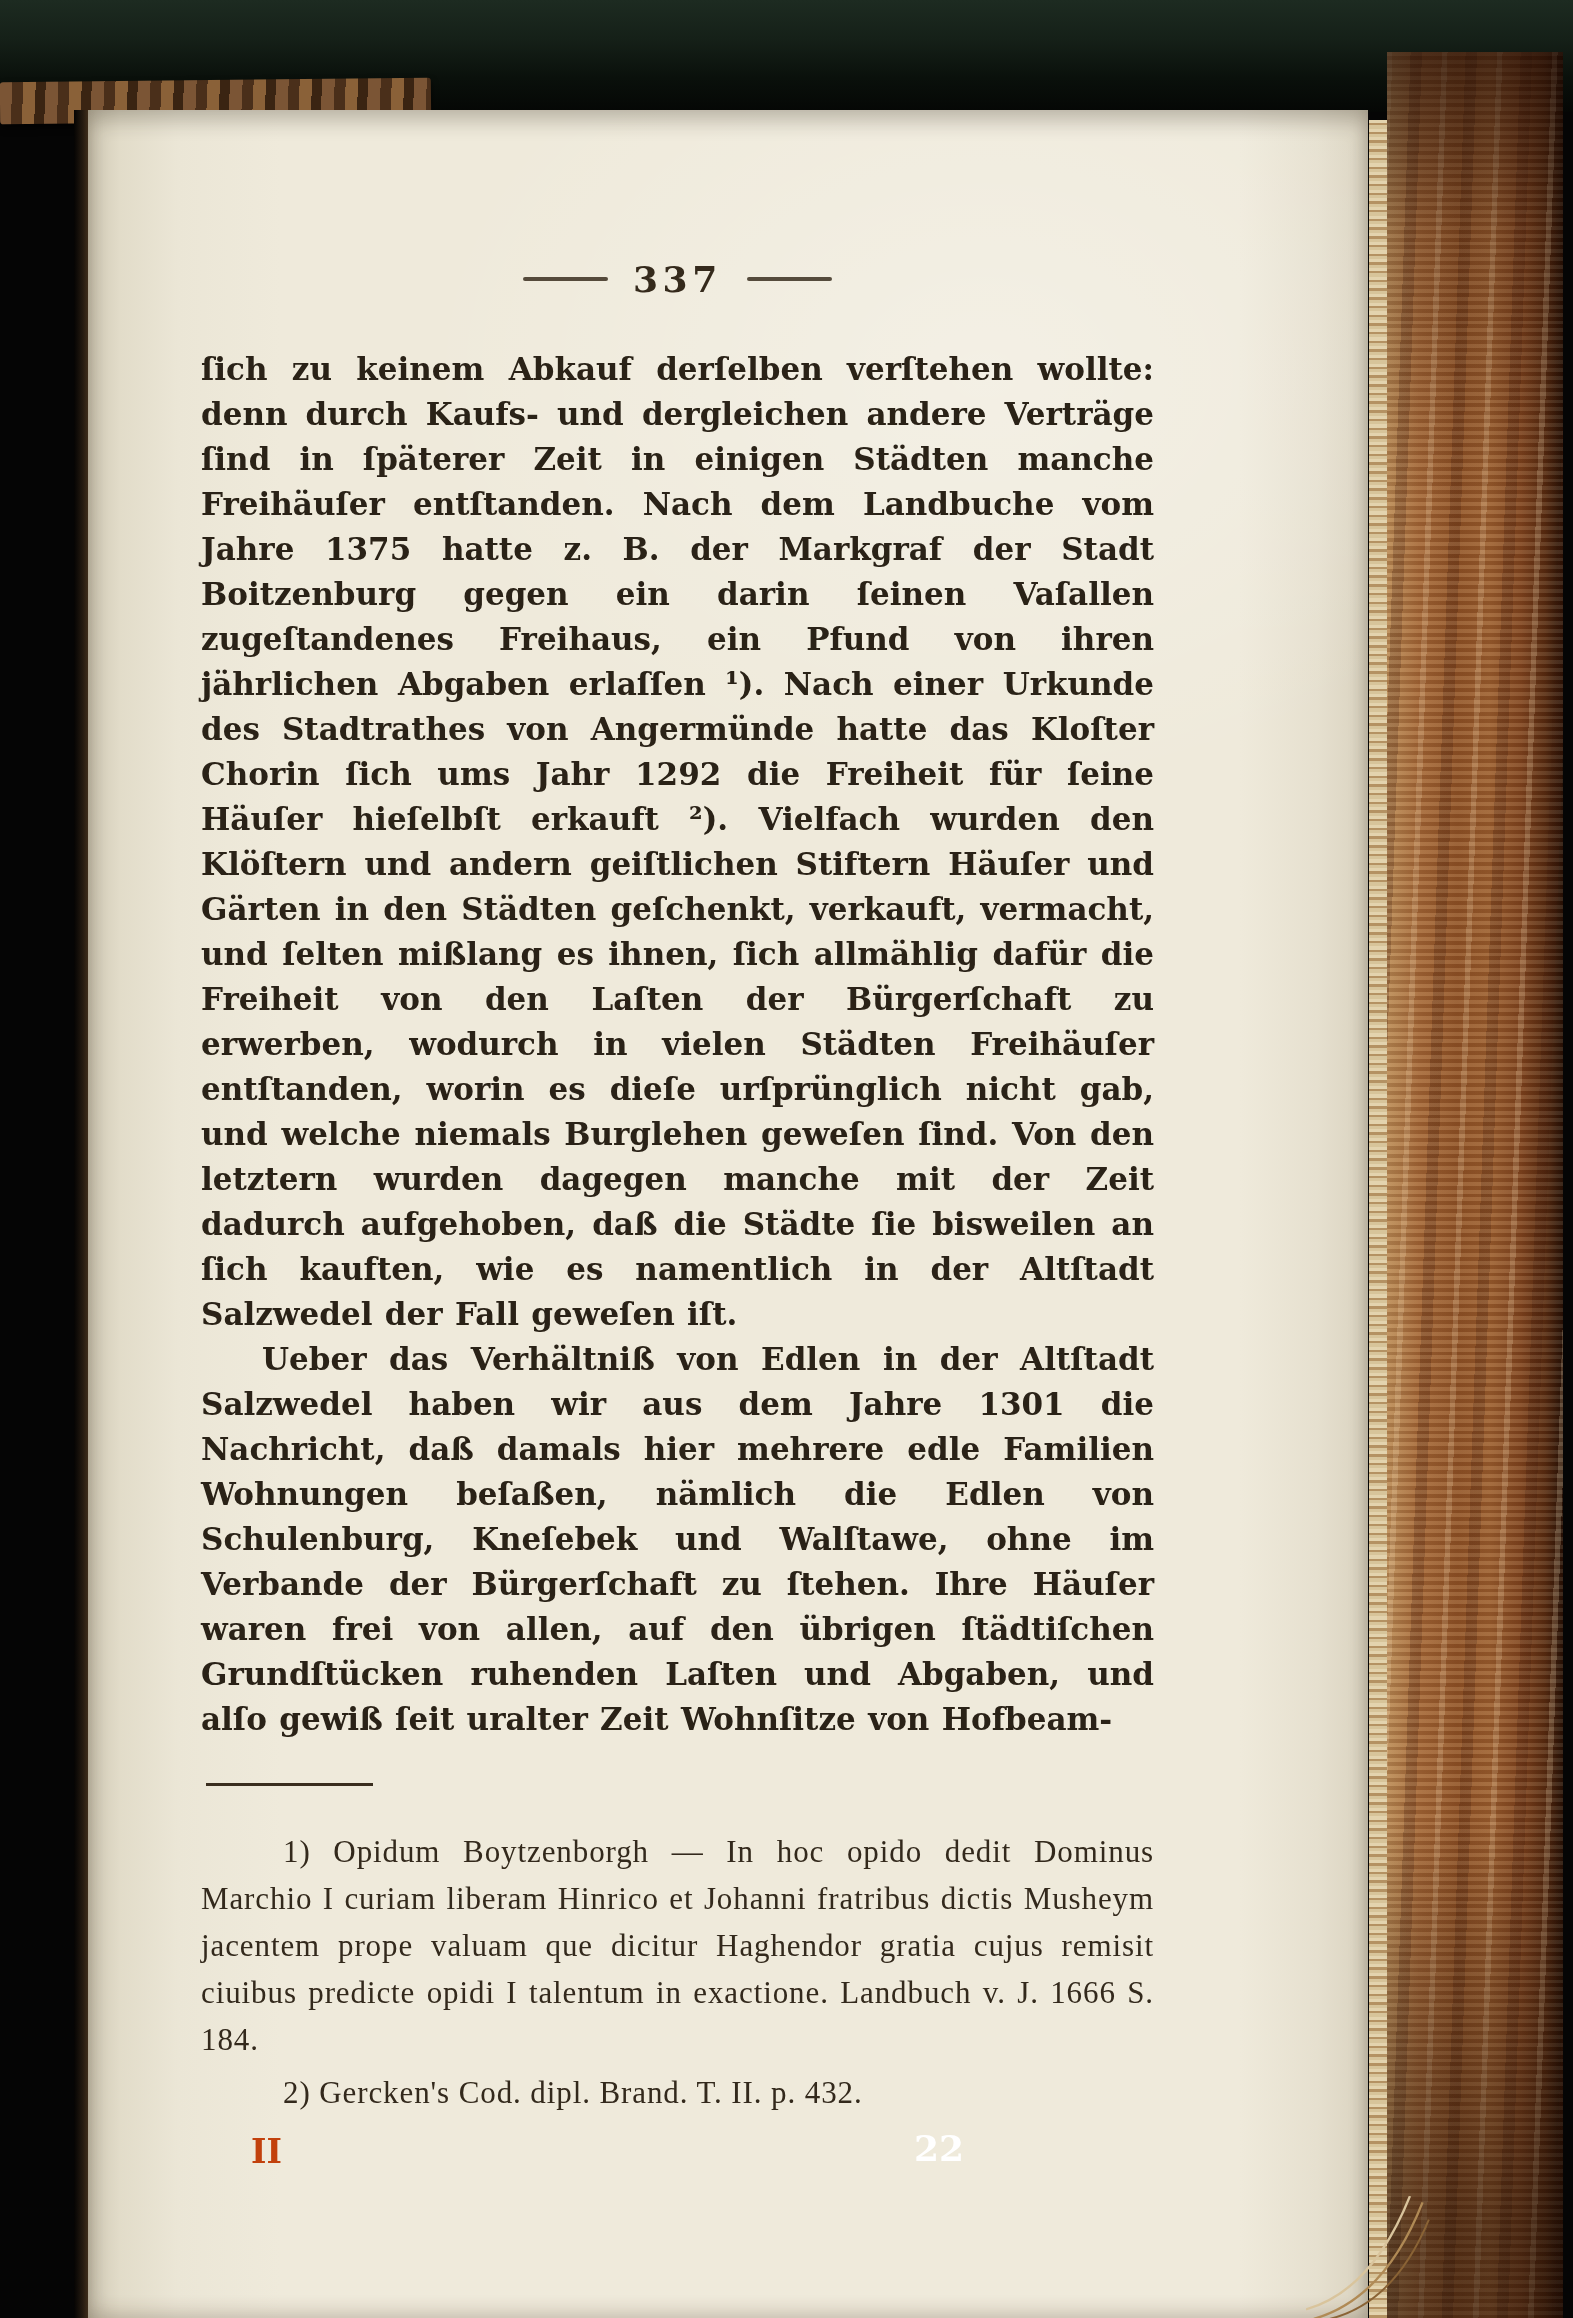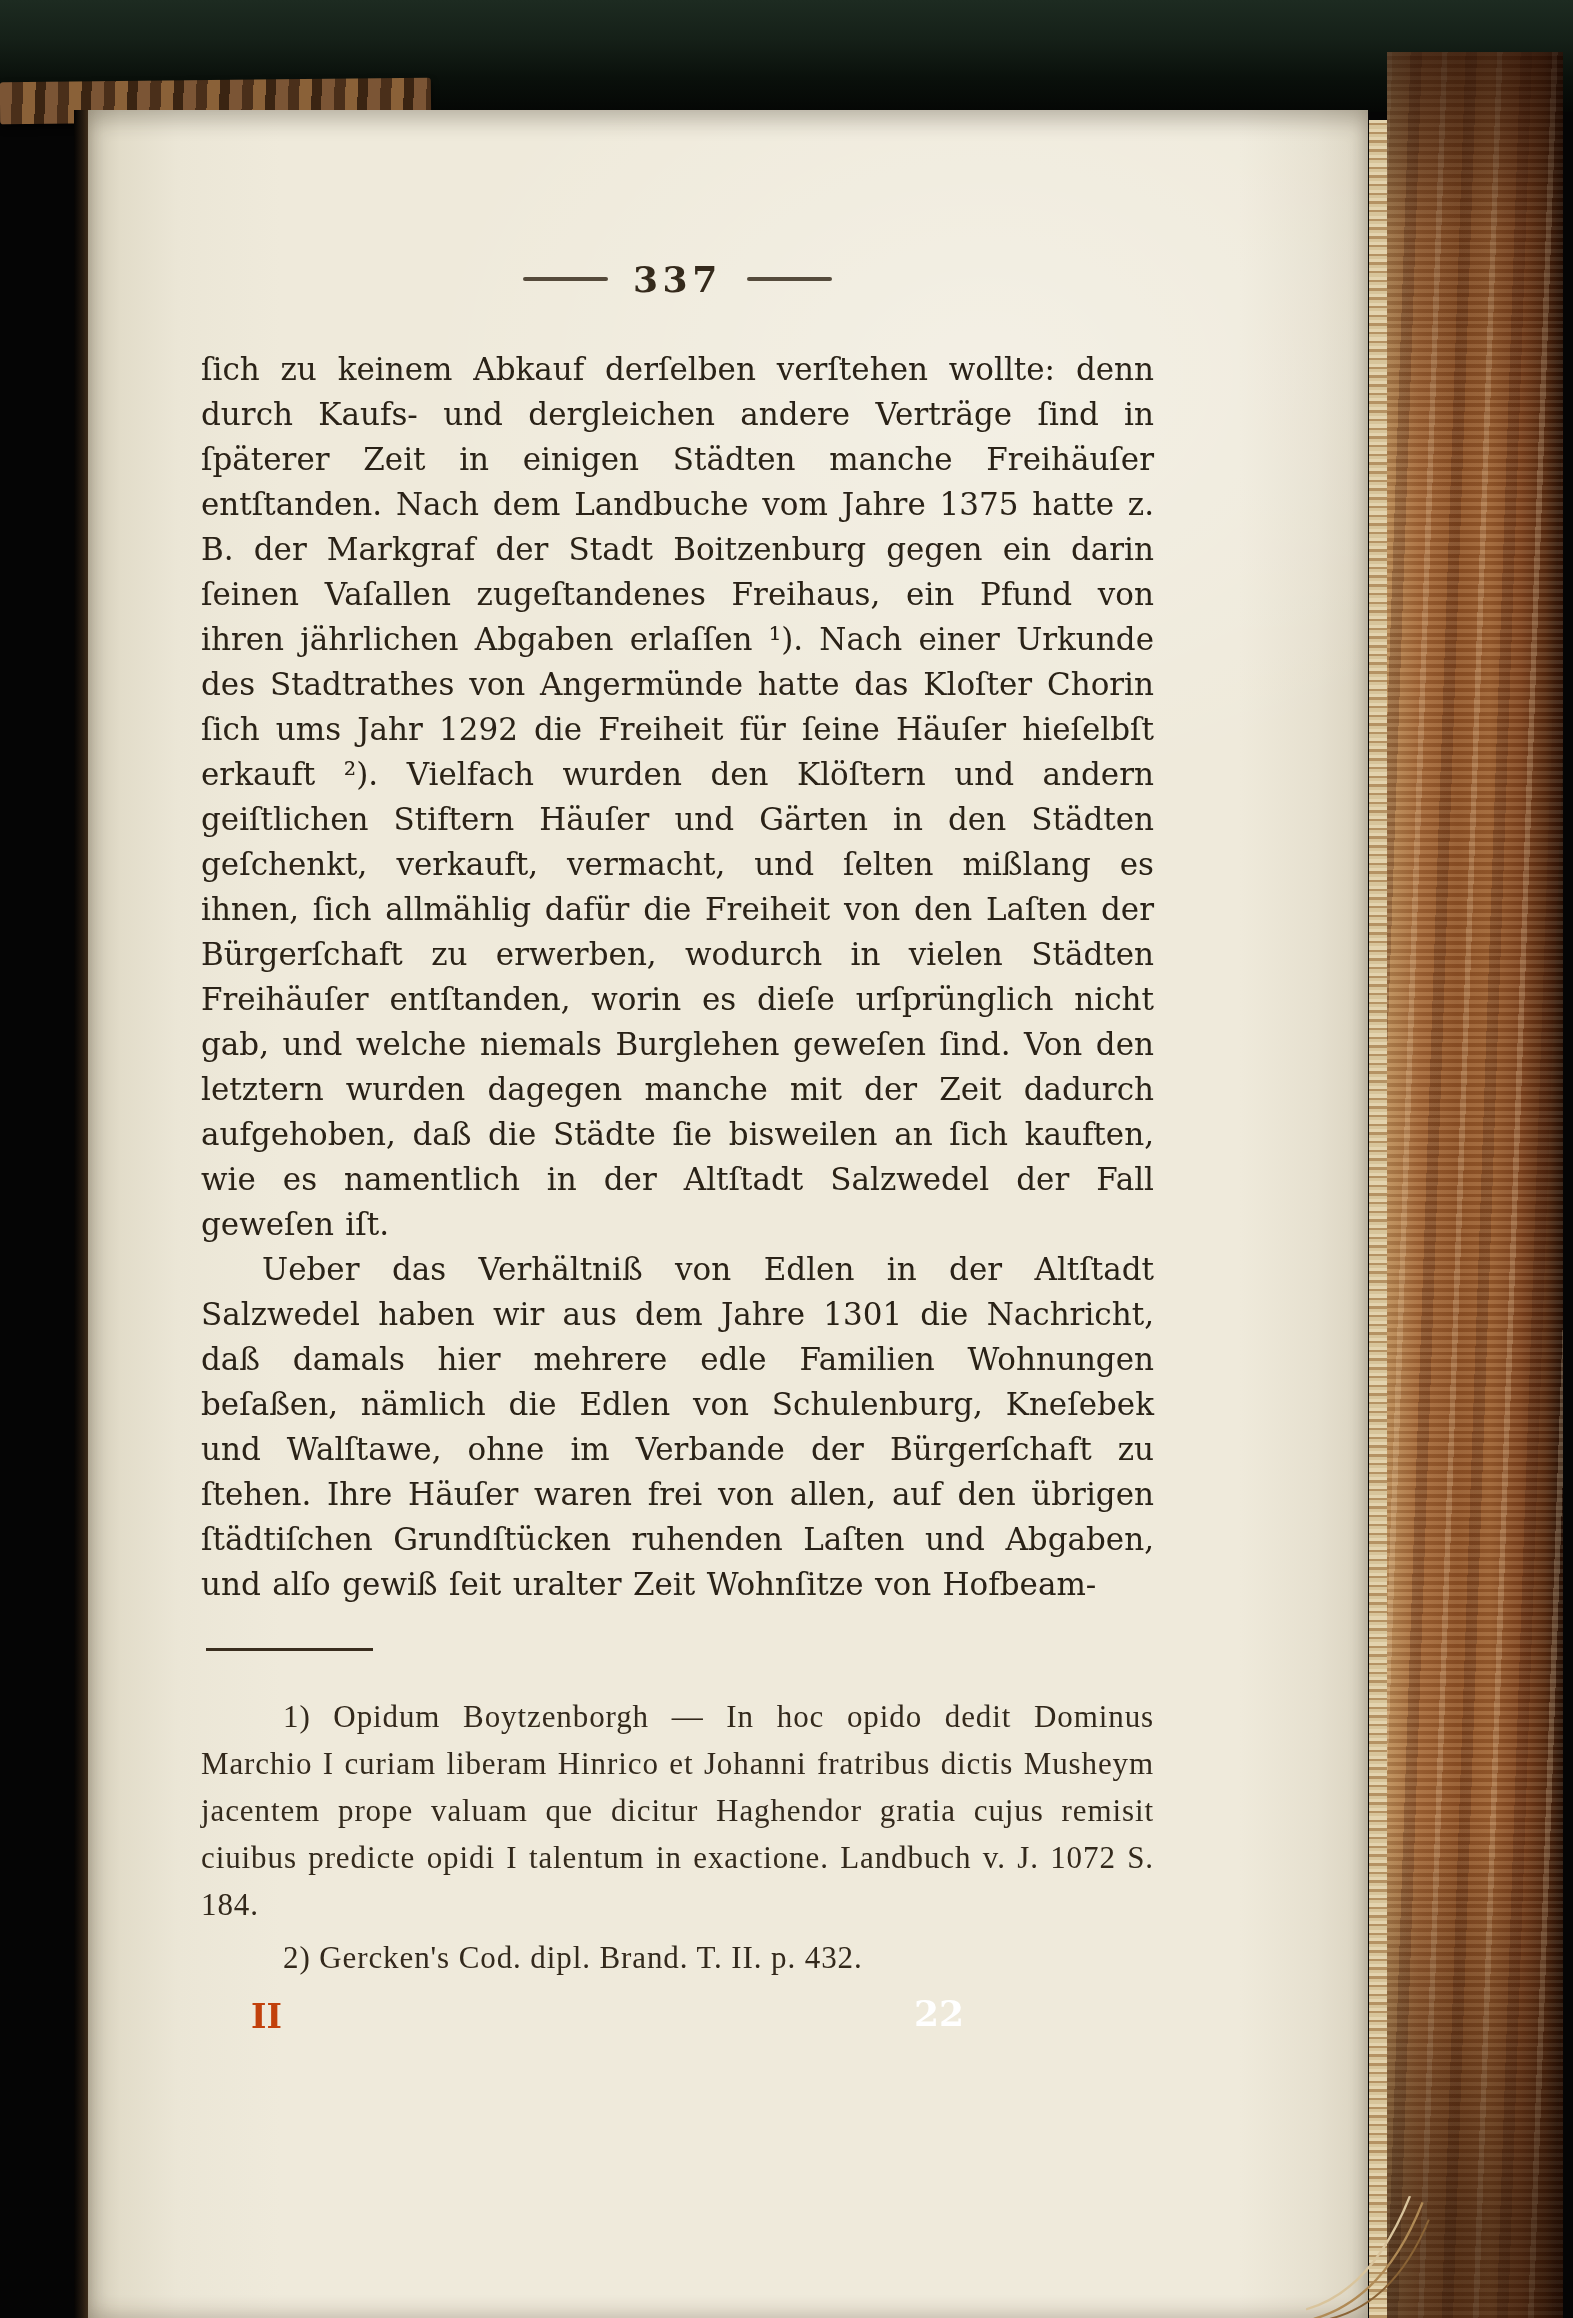--- a/index.html
+++ b/index.html
@@ -71,21 +71,21 @@
     margin-bottom:47px;
     text-align:center;
   }
   .head-dash { width:85px; height:4.7px; background:#3a2e1f; border-radius:2.4px; opacity:.85; }
   .page-number {
     font-weight:700; font-size:36px; letter-spacing:4.7px; color:#352a1c;
   }
 
   .body-text p {
     font-family:"DejaVu Serif", serif;
-    font-weight:400;
+    font-weight:700;
     font-size:31px;
     line-height:45px;
     text-align:justify;
     word-spacing:1.6px;
     color:#2a2217;
   }
   .body-text p.indent { text-indent:61px; }
 
   .footnote-rule {
     width:167px; height:3.1px; background:#3a2e1f; margin:41px 0 42px 4.7px;
@@ -133,21 +133,21 @@
   </div>
 
   <div class="body-text">
     <p>ſich zu keinem Abkauf derſelben verſtehen wollte: denn durch Kaufs- und dergleichen andere Verträge ſind in ſpäterer Zeit in einigen Städten manche Freihäuſer entſtanden. Nach dem Landbuche vom Jahre 1375 hatte z. B. der Markgraf der Stadt Boitzenburg gegen ein darin ſeinen Vaſallen zugeſtandenes Freihaus, ein Pfund von ihren jährlichen Abgaben erlaſſen ¹). Nach einer Urkunde des Stadtrathes von Angermünde hatte das Kloſter Chorin ſich ums Jahr 1292 die Freiheit für ſeine Häuſer hieſelbſt erkauft ²). Vielfach wurden den Klöſtern und andern geiſtlichen Stiftern Häuſer und Gärten in den Städten geſchenkt, verkauft, vermacht, und ſelten mißlang es ihnen, ſich allmählig dafür die Freiheit von den Laſten der Bürgerſchaft zu erwerben, wodurch in vielen Städten Freihäuſer entſtanden, worin es dieſe urſprünglich nicht gab, und welche niemals Burglehen geweſen ſind. Von den letztern wurden dagegen manche mit der Zeit dadurch aufgehoben, daß die Städte ſie bisweilen an ſich kauften, wie es namentlich in der Altſtadt Salzwedel der Fall geweſen iſt.</p>
     <p class="indent">Ueber das Verhältniß von Edlen in der Altſtadt Salzwedel haben wir aus dem Jahre 1301 die Nachricht, daß damals hier mehrere edle Familien Wohnungen beſaßen, nämlich die Edlen von Schulenburg, Kneſebek und Walſtawe, ohne im Verbande der Bürgerſchaft zu ſtehen. Ihre Häuſer waren frei von allen, auf den übrigen ſtädtiſchen Grundſtücken ruhenden Laſten und Abgaben, und alſo gewiß ſeit uralter Zeit Wohnſitze von Hofbeam-</p>
   </div>
 
   <div class="footnote-rule"></div>
 
   <div class="footnotes">
-    <p>1) Opidum Boytzenborgh — In hoc opido dedit Dominus Marchio I curiam liberam Hinrico et Johanni fratribus dictis Musheym jacentem prope valuam que dicitur Haghendor gratia cujus remisit ciuibus predicte opidi I talentum in exactione. Landbuch v. J. 1072 S. 184.</p>
+    <p>1) Opidum Boytzenborgh — In hoc opido dedit Dominus Marchio I curiam liberam Hinrico et Johanni fratribus dictis Musheym jacentem prope valuam que dicitur Haghendor gratia cujus remisit ciuibus predicte opidi I talentum in exactione. Landbuch v. J. 1666 S. 184.</p>
     <p>2) Gercken's Cod. dipl. Brand. T. II. p. 432.</p>
   </div>
 
   <div class="signatures">
     <span class="sig-left">II</span>
     <span class="sig-right">22</span>
   </div>
 
 </div>
 

